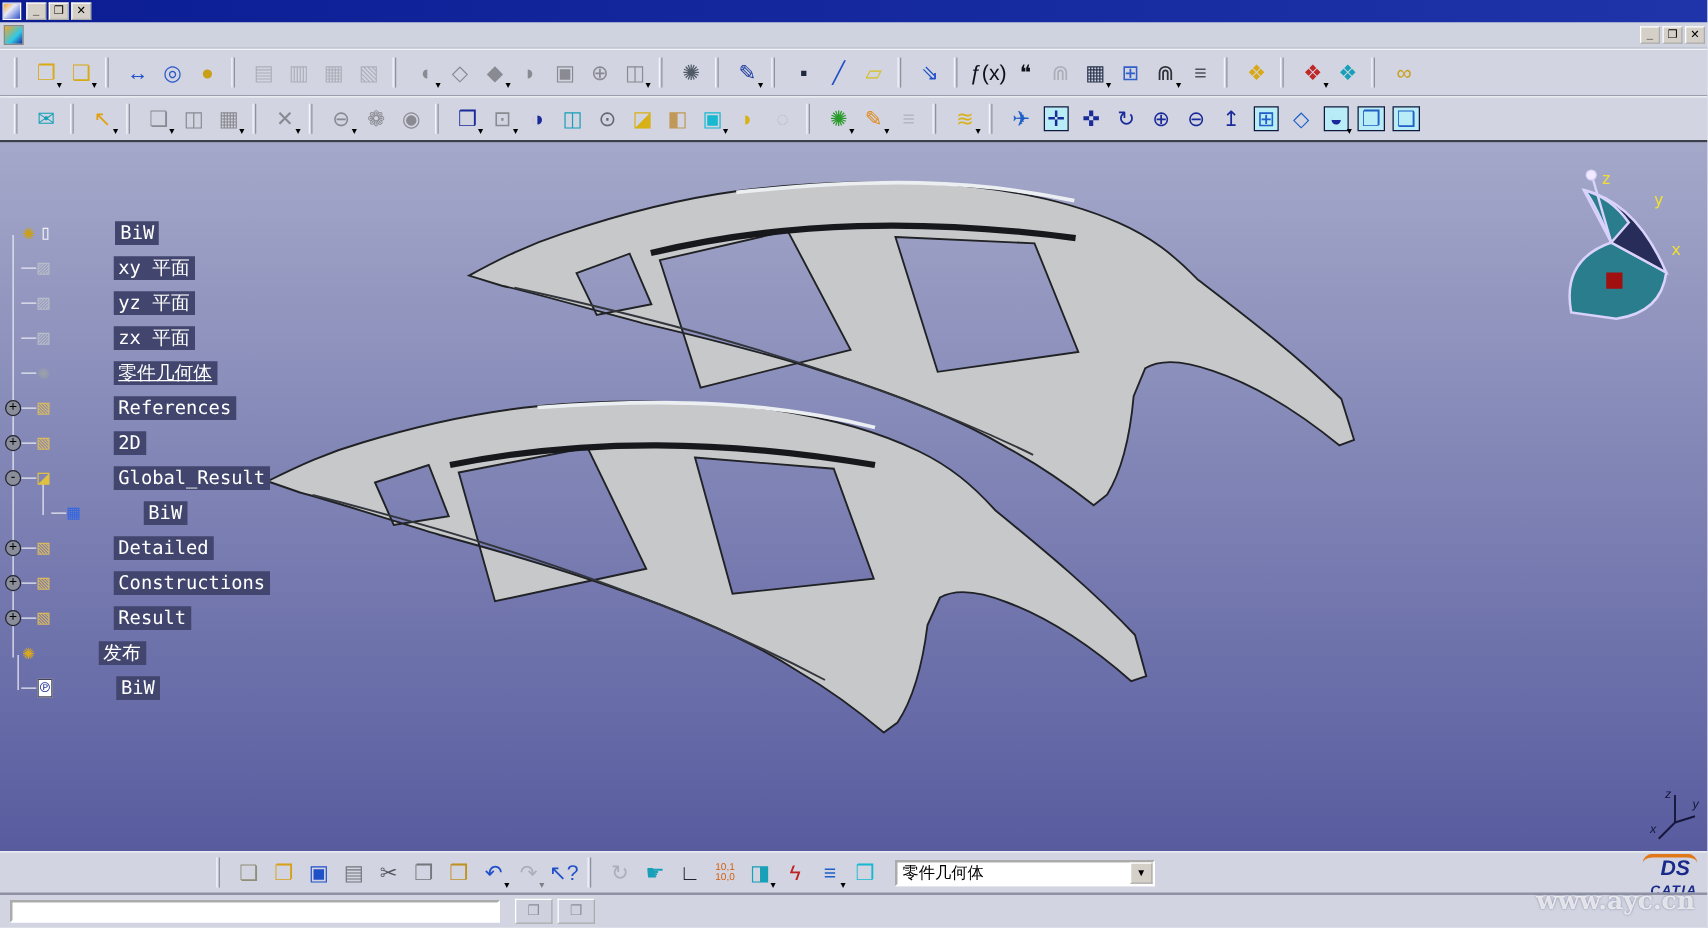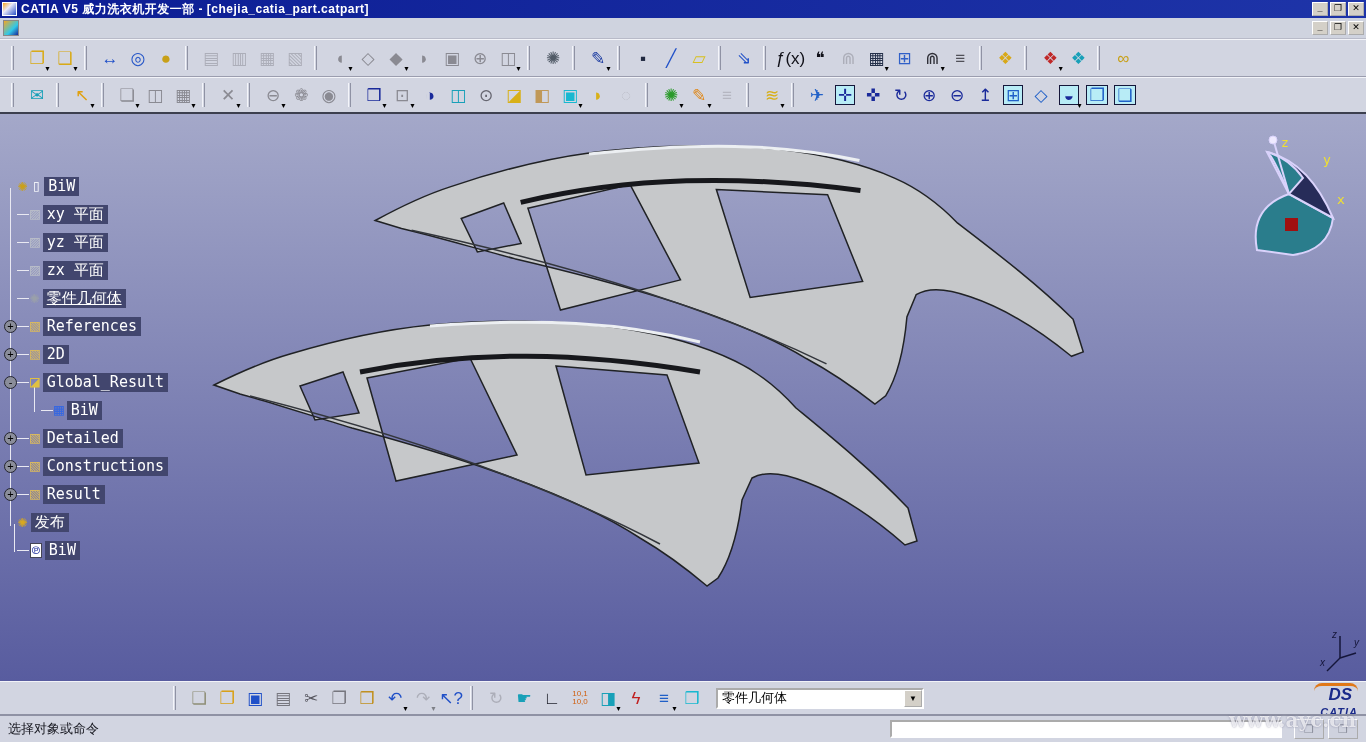--- a/index.html
+++ b/index.html
@@ -54,21 +54,21 @@
     font-family:"DejaVu Sans Mono",monospace; font-size:15px; color:#fff; }
   .vl { position:absolute; width:1px; background:#e9e9f2; }
   .trow { height:28px; display:flex; align-items:center; white-space:nowrap; position:relative; }
   .exp { width:13px; height:13px; min-width:13px; border-radius:50%; background:#8a8d9a;
     border:1px solid #23242e; color:#000; font-size:11px; line-height:11px; text-align:center;
     font-family:"Liberation Sans",sans-serif; z-index:2; }
   .hid { visibility:hidden; }
   .twig { width:12px; min-width:12px; height:1px; background:#e9e9f2; }
   .tico { font-size:16px; margin:0 3px 0 1px; line-height:1; }
   .tico.pbox { background:#fff; border:1px solid #445; font-size:13px; padding:0 1px; }
-  .tlab { background:#42466e; padding:0 4px; line-height:19px; }
+  .tlab { background:#42466e; padding:0 4px; line-height:19px;margin-left:48px; }
   .tlab.u { text-decoration:underline; }
 
   
   #compass { position:absolute; left:1237px; top:18px; }
   #miniaxis { position:absolute; left:1318px; top:512px; }
 
   
   #bottombar { position:absolute; left:0; top:681px; width:1366px; height:33px;
     background:#d2d5e1; border-top:1px solid #f2f3f8; display:flex; align-items:center;
     padding-left:168px; }
@@ -96,21 +96,20 @@
     color:rgba(255,255,255,.75); text-shadow:0 0 2px rgba(80,80,120,.6); z-index:5;
     font-family:"DejaVu Serif",serif; }
 </style>
 </head>
 <body>
 
 <div id="app">
 
   <div id="titlebar">
     <span class="appicon"></span>
-    <span class="wtitle">CATIA V5  威力洗衣机开发一部 - [chejia_catia_part.catpart]</span>
     <span class="wbtns">
       <span class="wbtn">_</span>
       <span class="wbtn">❐</span>
       <span class="wbtn">✕</span>
     </span>
   </div>
 
   <div id="menubar">
     <span class="docicon"></span>
     <span class="sp"></span>
@@ -775,20 +774,19 @@
       <span class="cval">零件几何体</span>
       <span class="cbtn">▼</span>
     </div>
     <div id="logo">
       <span class="ds">DS</span><br>
       <span class="cat">CATIA</span>
     </div>
   </div>
 
   <div id="statusbar">
-    <span id="statusmsg">选择对象或命令</span>
     <input id="powerfield" type="text" value="" style="">
     <span class="sbtn">❒</span>
     <span class="sbtn">❒</span>
     <span id="watermark">www.ayc.cn</span>
   </div>
 
 </div>
 
 </body></html>

